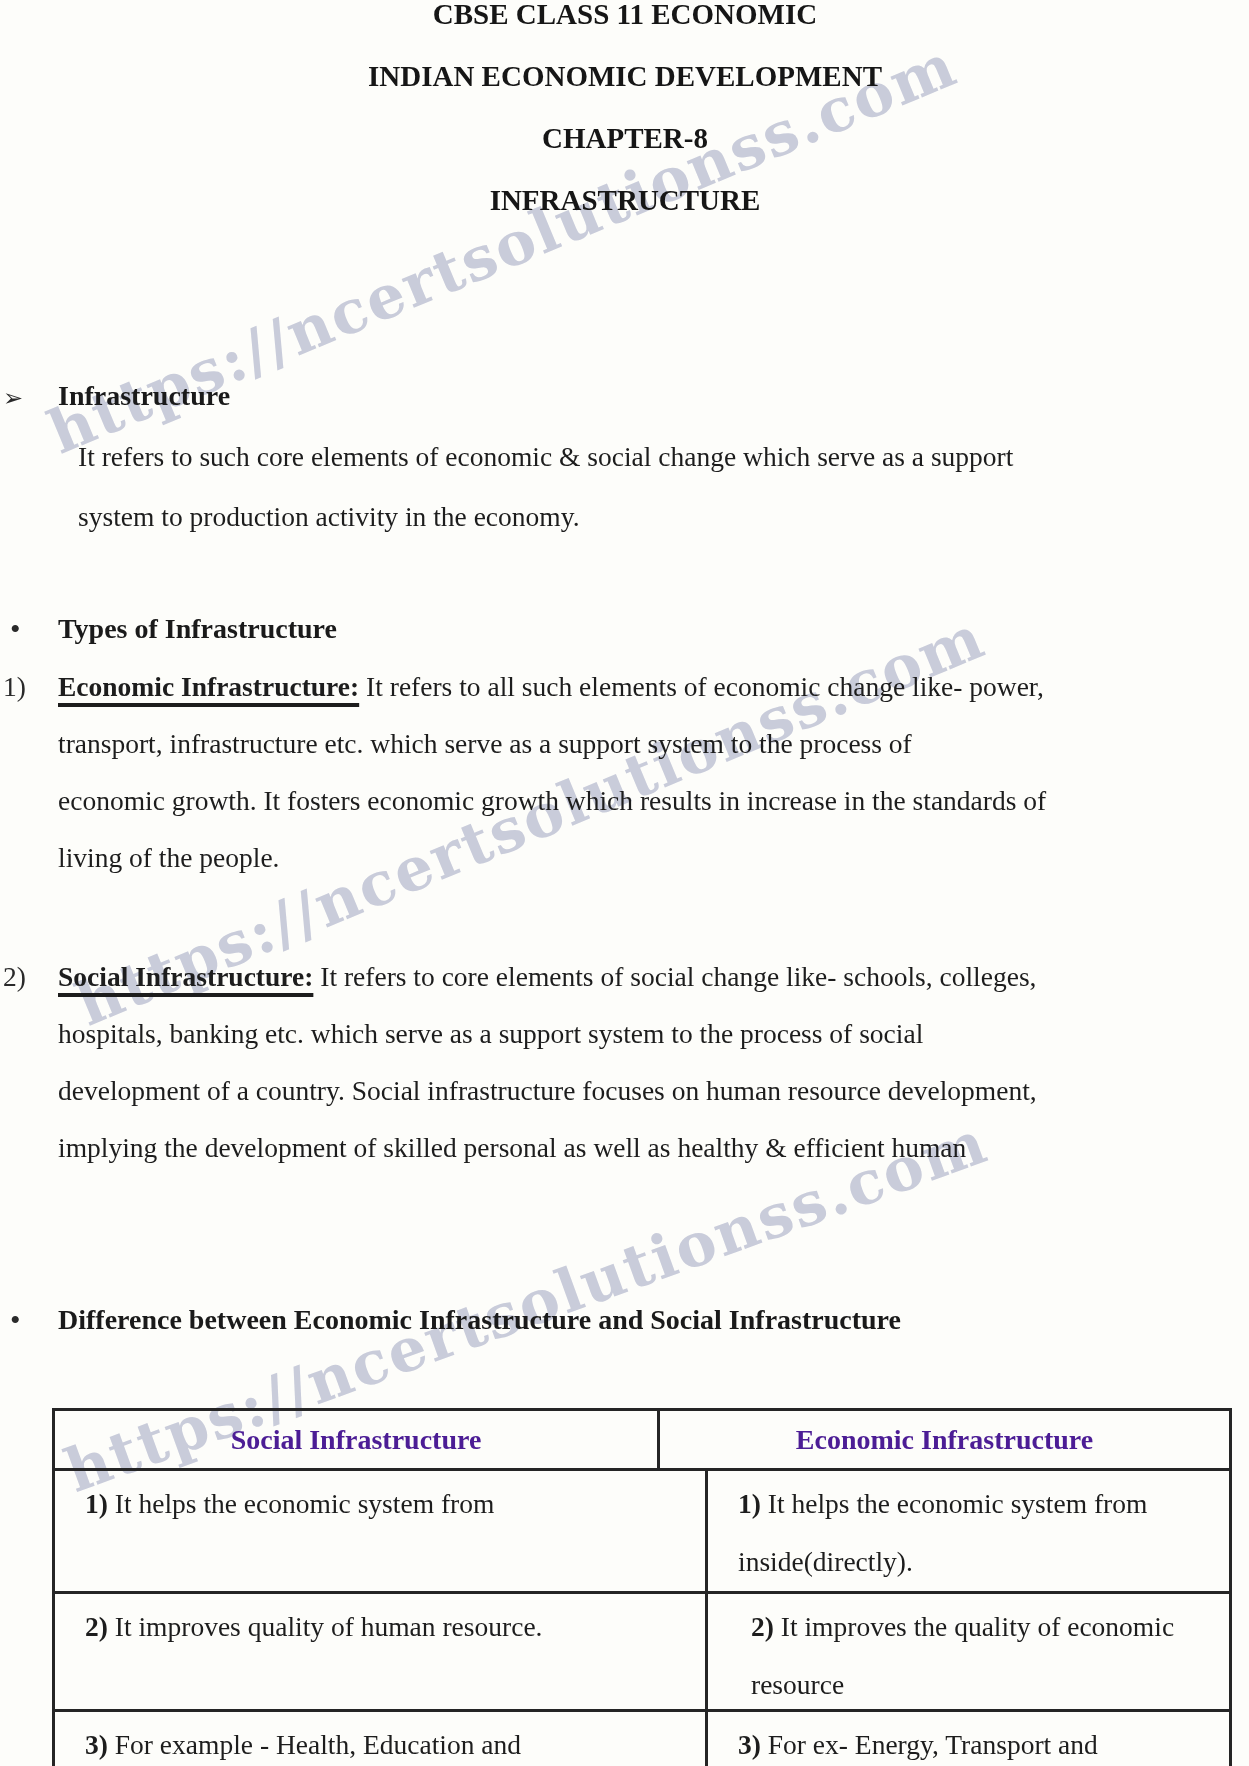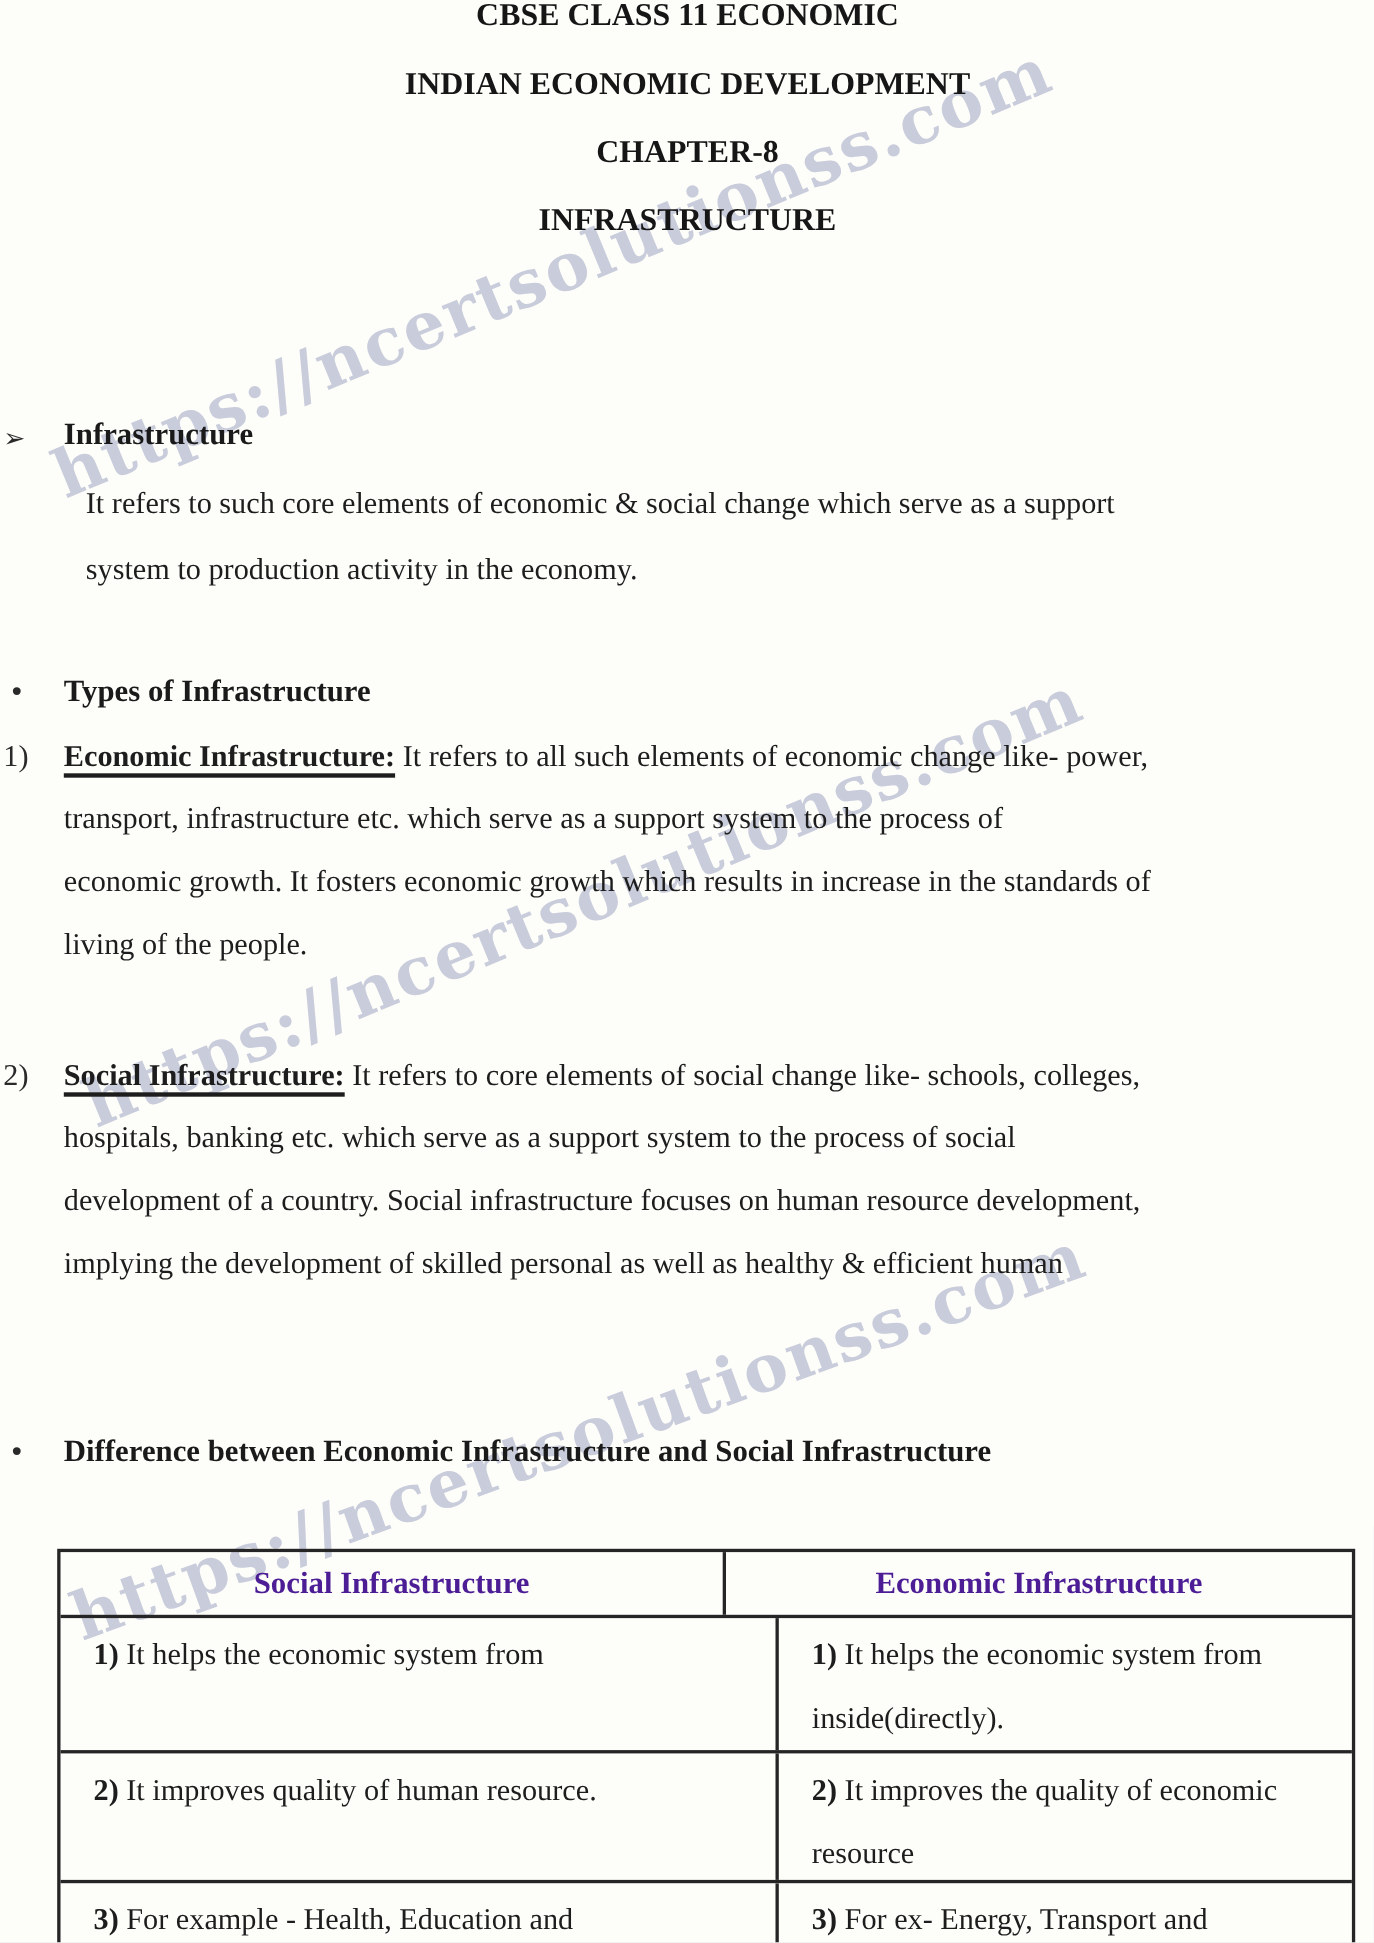--- a/index.html
+++ b/index.html
@@ -63,21 +63,21 @@
   .trow { display:flex; }
   .trow.bb { border-bottom:3px solid #252525; }
   .tcell-l { width:602px; border-right:3px solid #252525; }
   .tcell-r { flex:1;border-radius:11px; }
   .th {
     font-weight:bold; font-size:28px; line-height:57px;
     text-align:center; color:#4c1d95;
   }
   .row-head { height:57px; }
   .row-1 { height:120px; }
-  .row-2 { height:115px; }
+  .row-2 { height:115px;gap:13px; }
   .row-3 { height:60px; overflow:hidden; }
   .td { padding:4px 18px 0 30px; font-size:27.5px; }
   .td .cl { line-height:58px; white-space:nowrap; }
   .td b { font-weight:bold; }
 </style>
 </head>
 <body>
 
 <div class="page">
 

